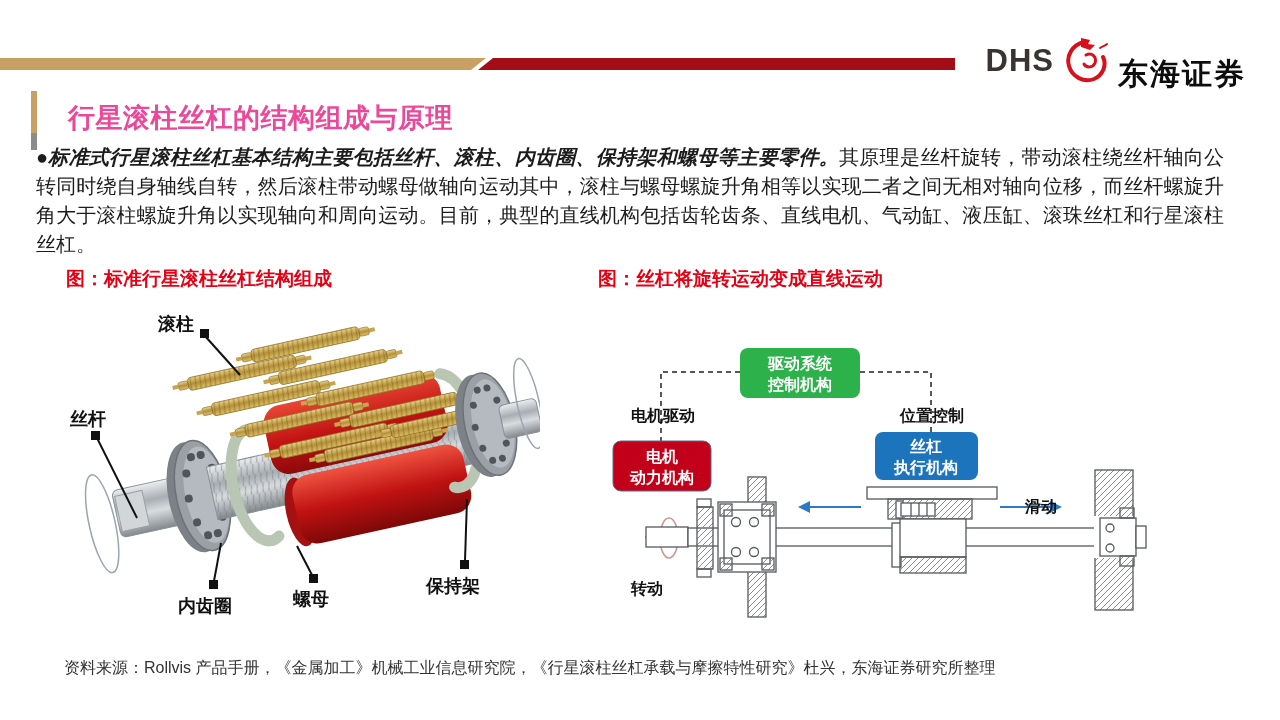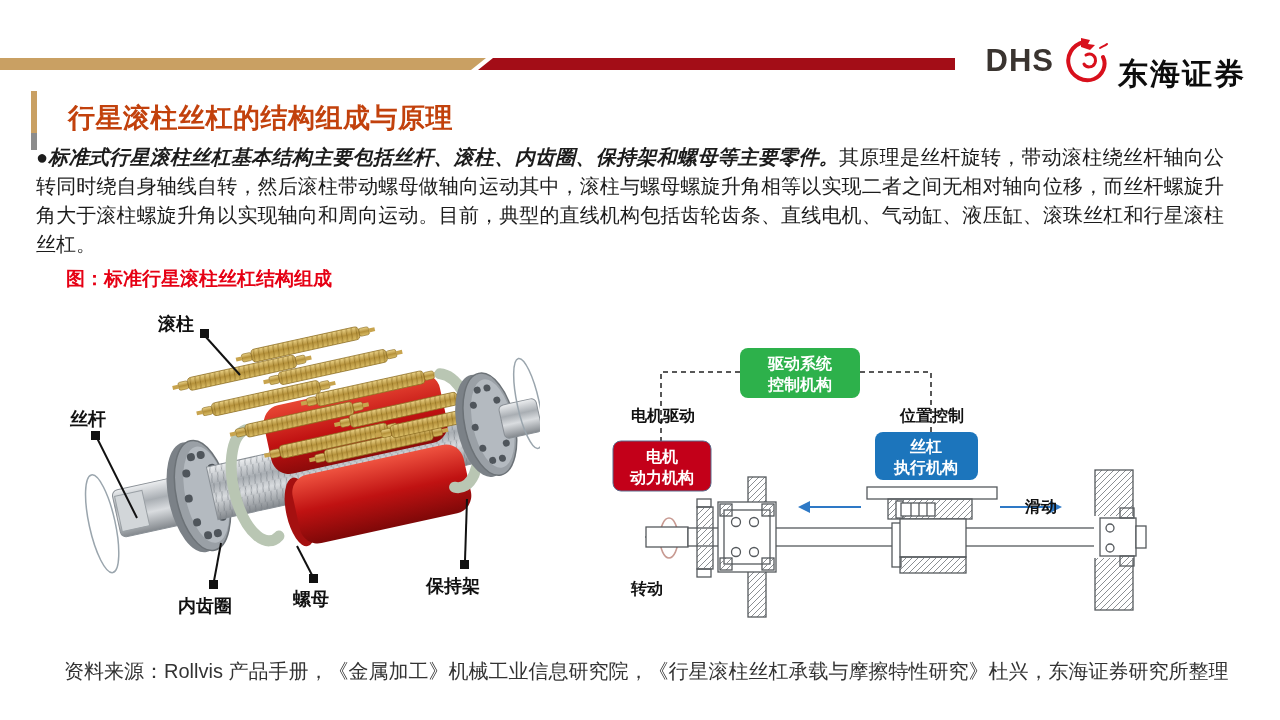--- a/index.html
+++ b/index.html
@@ -14,38 +14,38 @@
 
   
   .logo{position:absolute;top:26px;right:34px;display:flex;align-items:center;}
   .logo .dhs{font-size:31px;font-weight:800;color:#3a3430;letter-spacing:1px;}
   .logo .mark{margin:0 9px;}
   .logo .cname{font-size:30px;font-weight:900;color:#0d0d0d;letter-spacing:2px;font-family:"Liberation Serif","DejaVu Serif",serif;margin-top:28px;}
 
   
   .title-accent{position:absolute;left:31px;top:91px;width:6px;height:59px;
                 background:linear-gradient(to bottom,#c9a063 0 72%,#8c8c8c 72% 100%);}
-  .page-title{position:absolute;left:68px;top:100px;font-size:27px;font-weight:800;color:#c2410c;margin:0;letter-spacing:0.5px;}
+  .page-title{position:absolute;left:68px;top:100px;font-size:27px;font-weight:800;color:#ec4899;margin:0;letter-spacing:0.5px;}
 
   
   .para{position:absolute;left:36px;top:143px;width:1188px;font-size:20px;line-height:29px;
         color:#1c1c1c;text-align:justify;}
   .para .lead{font-weight:700;font-style:italic;}
 
   
   .caption{position:absolute;top:266px;font-size:19px;font-weight:700;color:#e60014;}
   .caption.left{left:66px;}
   .caption.right{left:598px;}
 
   .fig{position:absolute;}
   .fig-left{left:60px;top:303px;width:480px;height:332px;}
   .fig-right{left:596px;top:340px;width:560px;height:292px;}
 
   
-  .source{position:absolute;left:64px;top:658px;font-size:20px;color:#333;}
+  .source{position:absolute;left:64px;top:658px;font-size:16px;color:#333;}
 
   svg text{font-family:"Liberation Sans","DejaVu Sans",sans-serif;}
 </style>
 </head>
 <body>
 
 <div id="slide">
 
   <div class="bar-gold"></div>
   <div class="bar-red"></div>
@@ -64,20 +64,21 @@
   </div>
 
   <div class="title-accent"></div>
   <h1 class="page-title">行星滚柱丝杠的结构组成与原理</h1>
 
   <div class="para">
     <span class="lead">●标准式行星滚柱丝杠基本结构主要包括丝杆、滚柱、内齿圈、保持架和螺母等主要零件。</span><span>其原理是丝杆旋转，带动滚柱绕丝杆轴向公转同时绕自身轴线自转，然后滚柱带动螺母做轴向运动其中，滚柱与螺母螺旋升角相等以实现二者之间无相对轴向位移，而丝杆螺旋升角大于滚柱螺旋升角以实现轴向和周向运动。目前，典型的直线机构包括齿轮齿条、直线电机、气动缸、液压缸、滚珠丝杠和行星滚柱丝杠。</span>
   </div>
 
   <div class="caption left">图：标准行星滚柱丝杠结构组成</div>
+  <div class="caption right">图：丝杠将旋转运动变成直线运动</div>
 
   <div class="fig fig-right">
   <svg width="560" height="292" viewBox="0 0 560 292">
     <defs>
       <pattern id="hatch" width="6" height="6" patternUnits="userSpaceOnUse">
         <path d="M0 6 L6 0" stroke="#8b8f93" stroke-width="1"></path>
       </pattern>
     </defs>
 
     <g stroke="#222" stroke-width="1.5" stroke-dasharray="5 4" fill="none">

